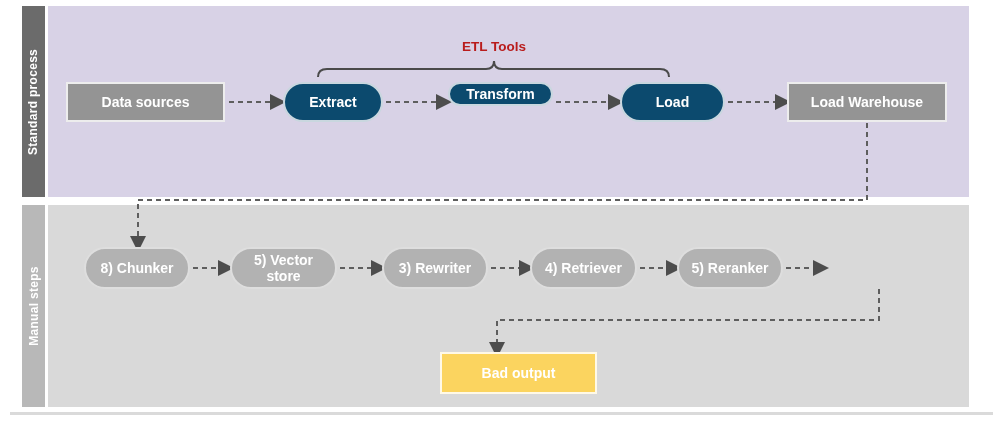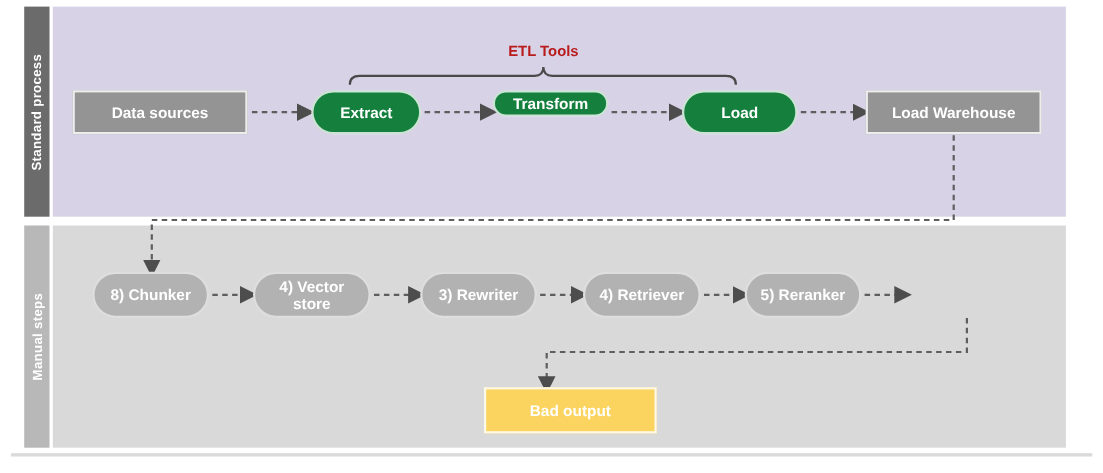--- a/index.html
+++ b/index.html
@@ -18,21 +18,21 @@
   .lane-standard .lane-bar{background:#6b6b6b;}
   .lane-standard .lane-body{background:#d8d2e6;}
   .lane-manual .lane-bar{background:#b8b8b8;}
   .lane-manual .lane-body{background:#d9d9d9;}
   .node{
     position:absolute;box-sizing:border-box;
     display:flex;align-items:center;justify-content:center;text-align:center;
     font-size:14px;font-weight:700;color:#ffffff;line-height:1.15;padding:0 8px;
   }
   .gray-box{background:#949494;border:2px solid #ededed;}
-  .etl-pill{background:#15803d;border:2px solid rgba(255,255,255,.78);border-radius:20px;}
+  .etl-pill{background:#0c4a6e;border:2px solid rgba(255,255,255,.78);border-radius:20px;}
   .manual-pill{background:#b2b2b2;border:2px solid #dedede;border-radius:21px;}
   .bad-box{background:#fbd45f;border:2px solid rgba(255,255,255,.85);}
   .etl-tools-label{
     position:absolute;left:434px;top:39px;width:120px;text-align:center;
     font-size:13.5px;font-weight:700;color:#b91c1c;
   }
   .overlay{position:absolute;left:0;top:0;pointer-events:none;}
   .divider{position:absolute;left:10px;top:412px;width:983px;height:3px;background:#dadada;}
 </style>
 </head>
@@ -78,21 +78,21 @@
 
   <div class="etl-tools-label">ETL Tools</div>
 
   <div class="node gray-box" style="left:66px;top:82px;width:159px;height:40px;">Data sources</div>
   <div class="node etl-pill" style="left:283px;top:82px;width:100px;height:40px;">Extract</div>
   <div class="node etl-pill" style="left:448px;top:82px;width:105px;height:24px;">Transform</div>
   <div class="node etl-pill" style="left:620px;top:82px;width:105px;height:40px;">Load</div>
   <div class="node gray-box" style="left:787px;top:82px;width:160px;height:40px;">Load Warehouse</div>
 
   <div class="node manual-pill" style="left:84px;top:247px;width:106px;height:42px;">8) Chunker</div>
-  <div class="node manual-pill" style="left:230px;top:247px;width:107px;height:42px;">4) Vector store</div>
+  <div class="node manual-pill" style="left:230px;top:247px;width:107px;height:42px;">5) Vector store</div>
   <div class="node manual-pill" style="left:382px;top:247px;width:106px;height:42px;">3) Rewriter</div>
   <div class="node manual-pill" style="left:530px;top:247px;width:107px;height:42px;">4) Retriever</div>
   <div class="node manual-pill" style="left:677px;top:247px;width:106px;height:42px;">5) Reranker</div>
 
   <div class="node bad-box" style="left:440px;top:352px;width:157px;height:42px;">Bad output</div>
 
   <div class="divider"></div>
 </div>
 
 </body></html>

